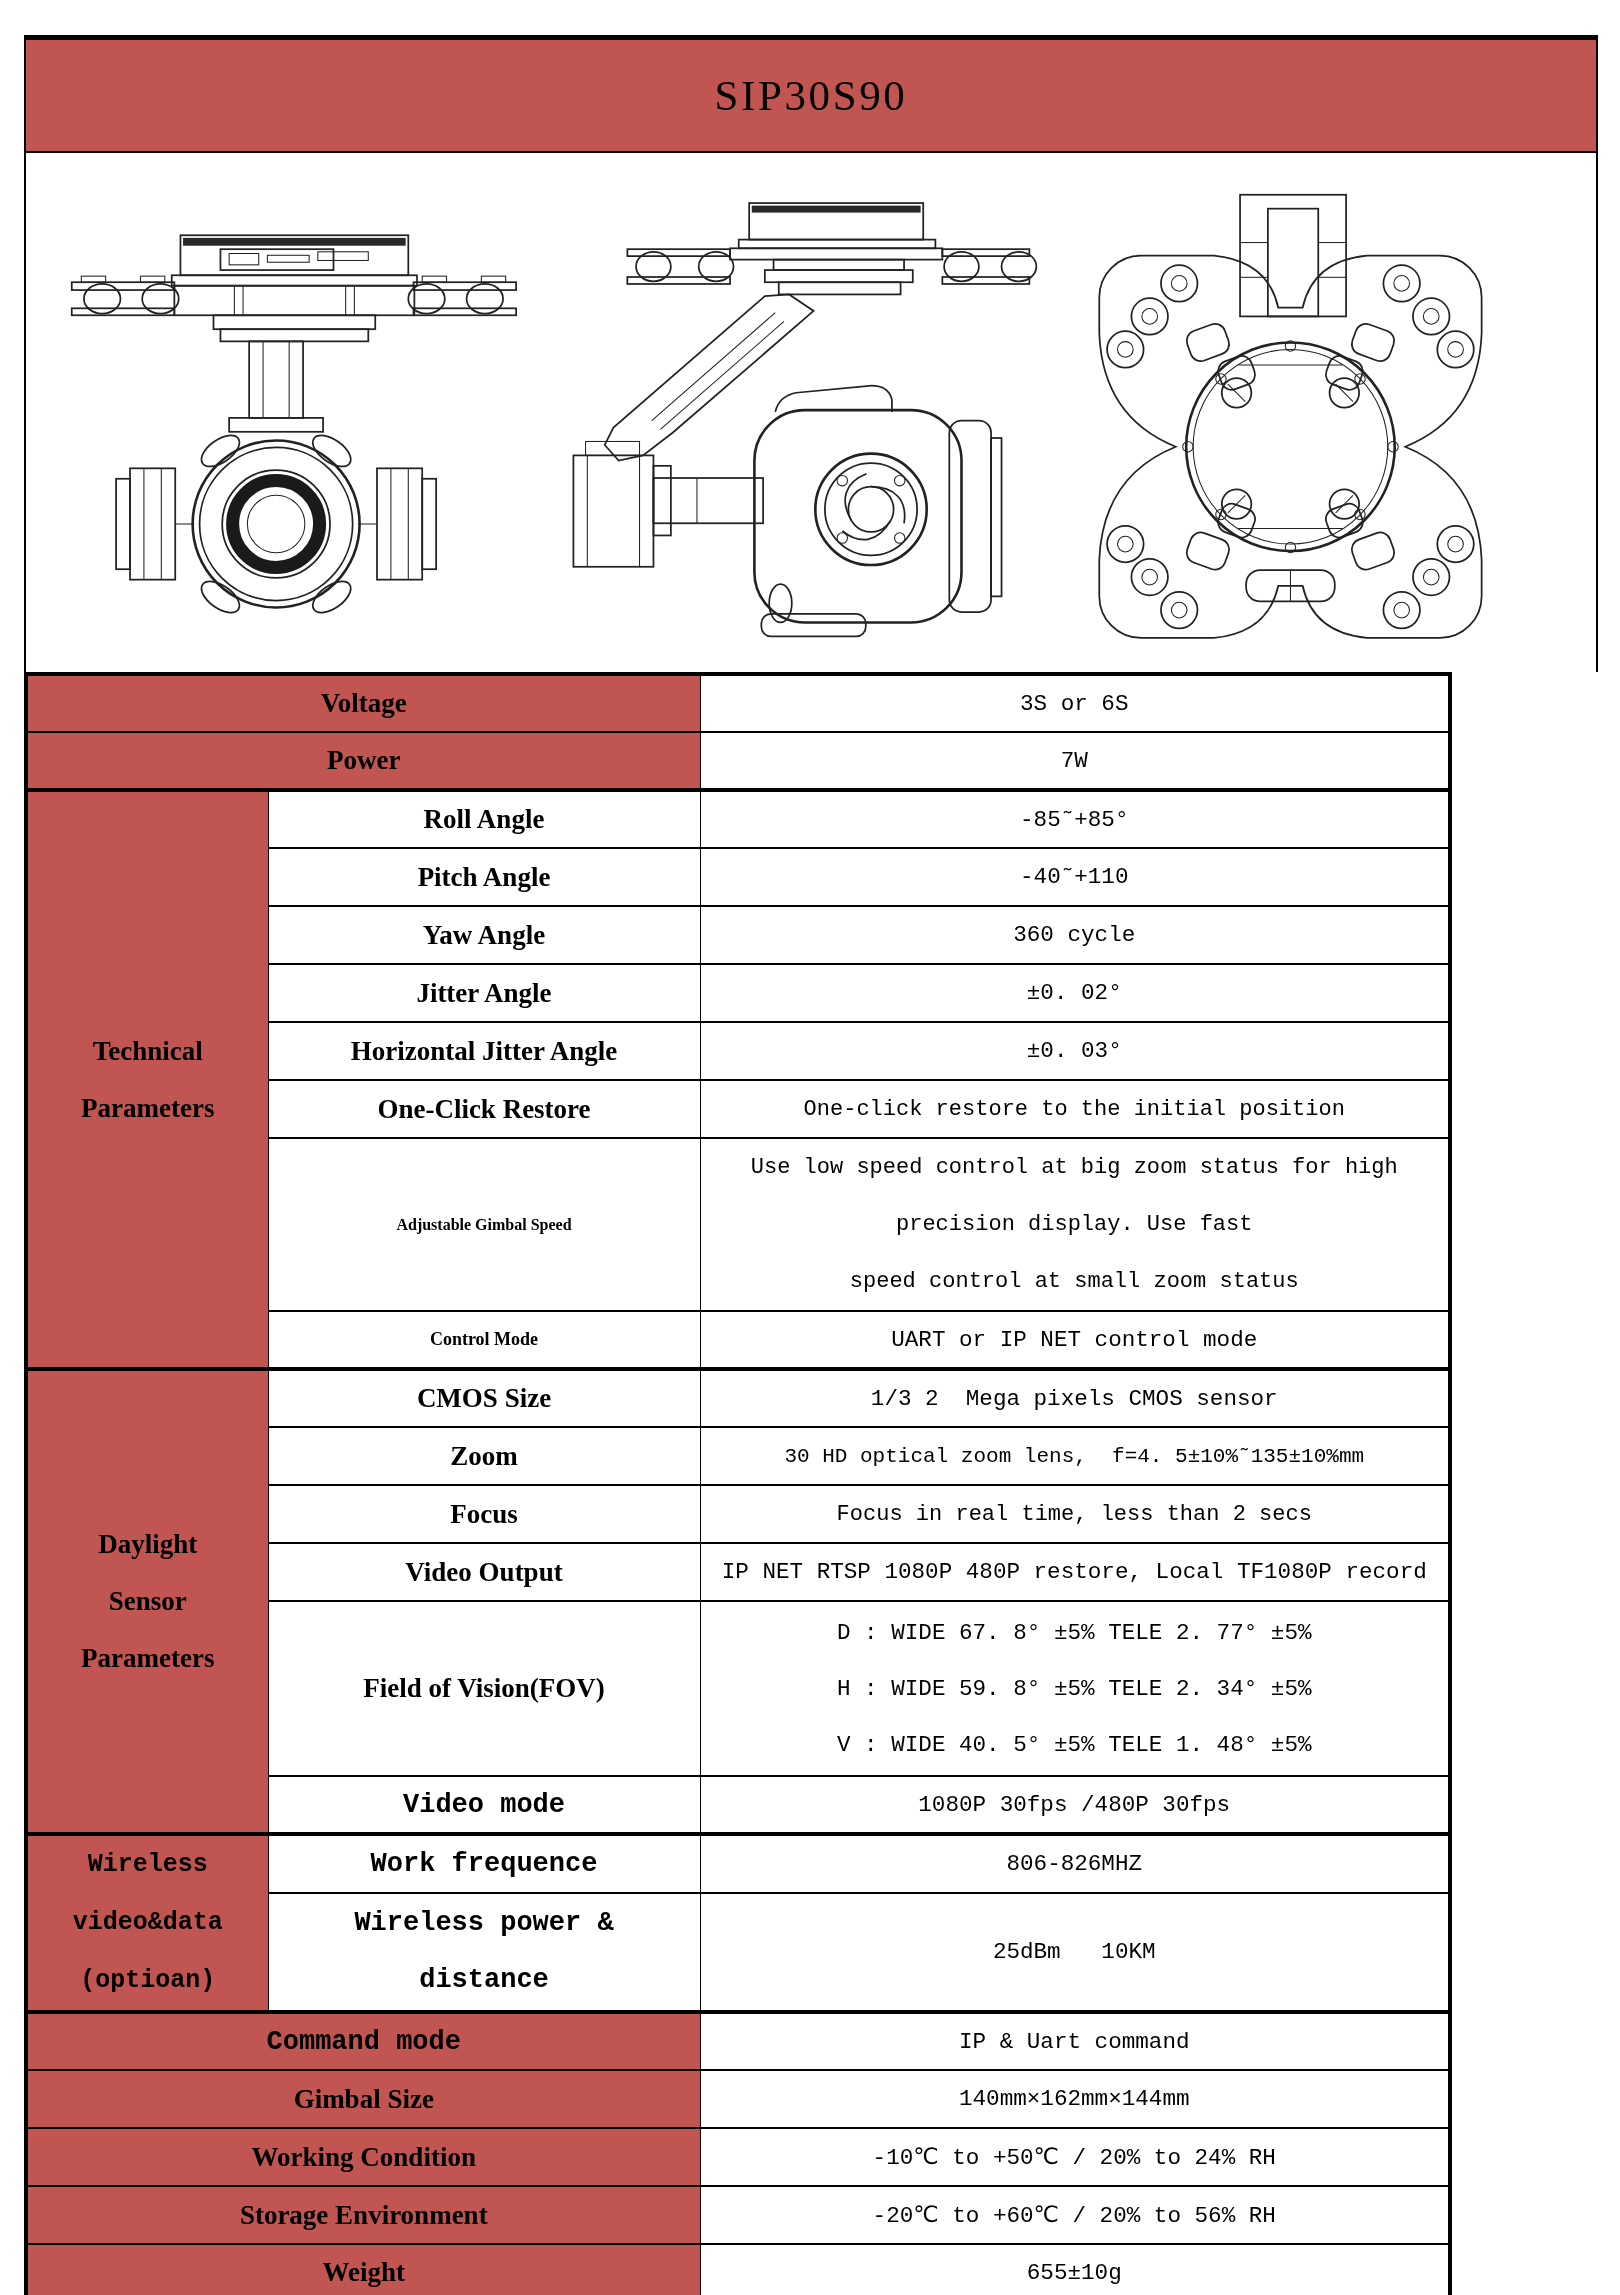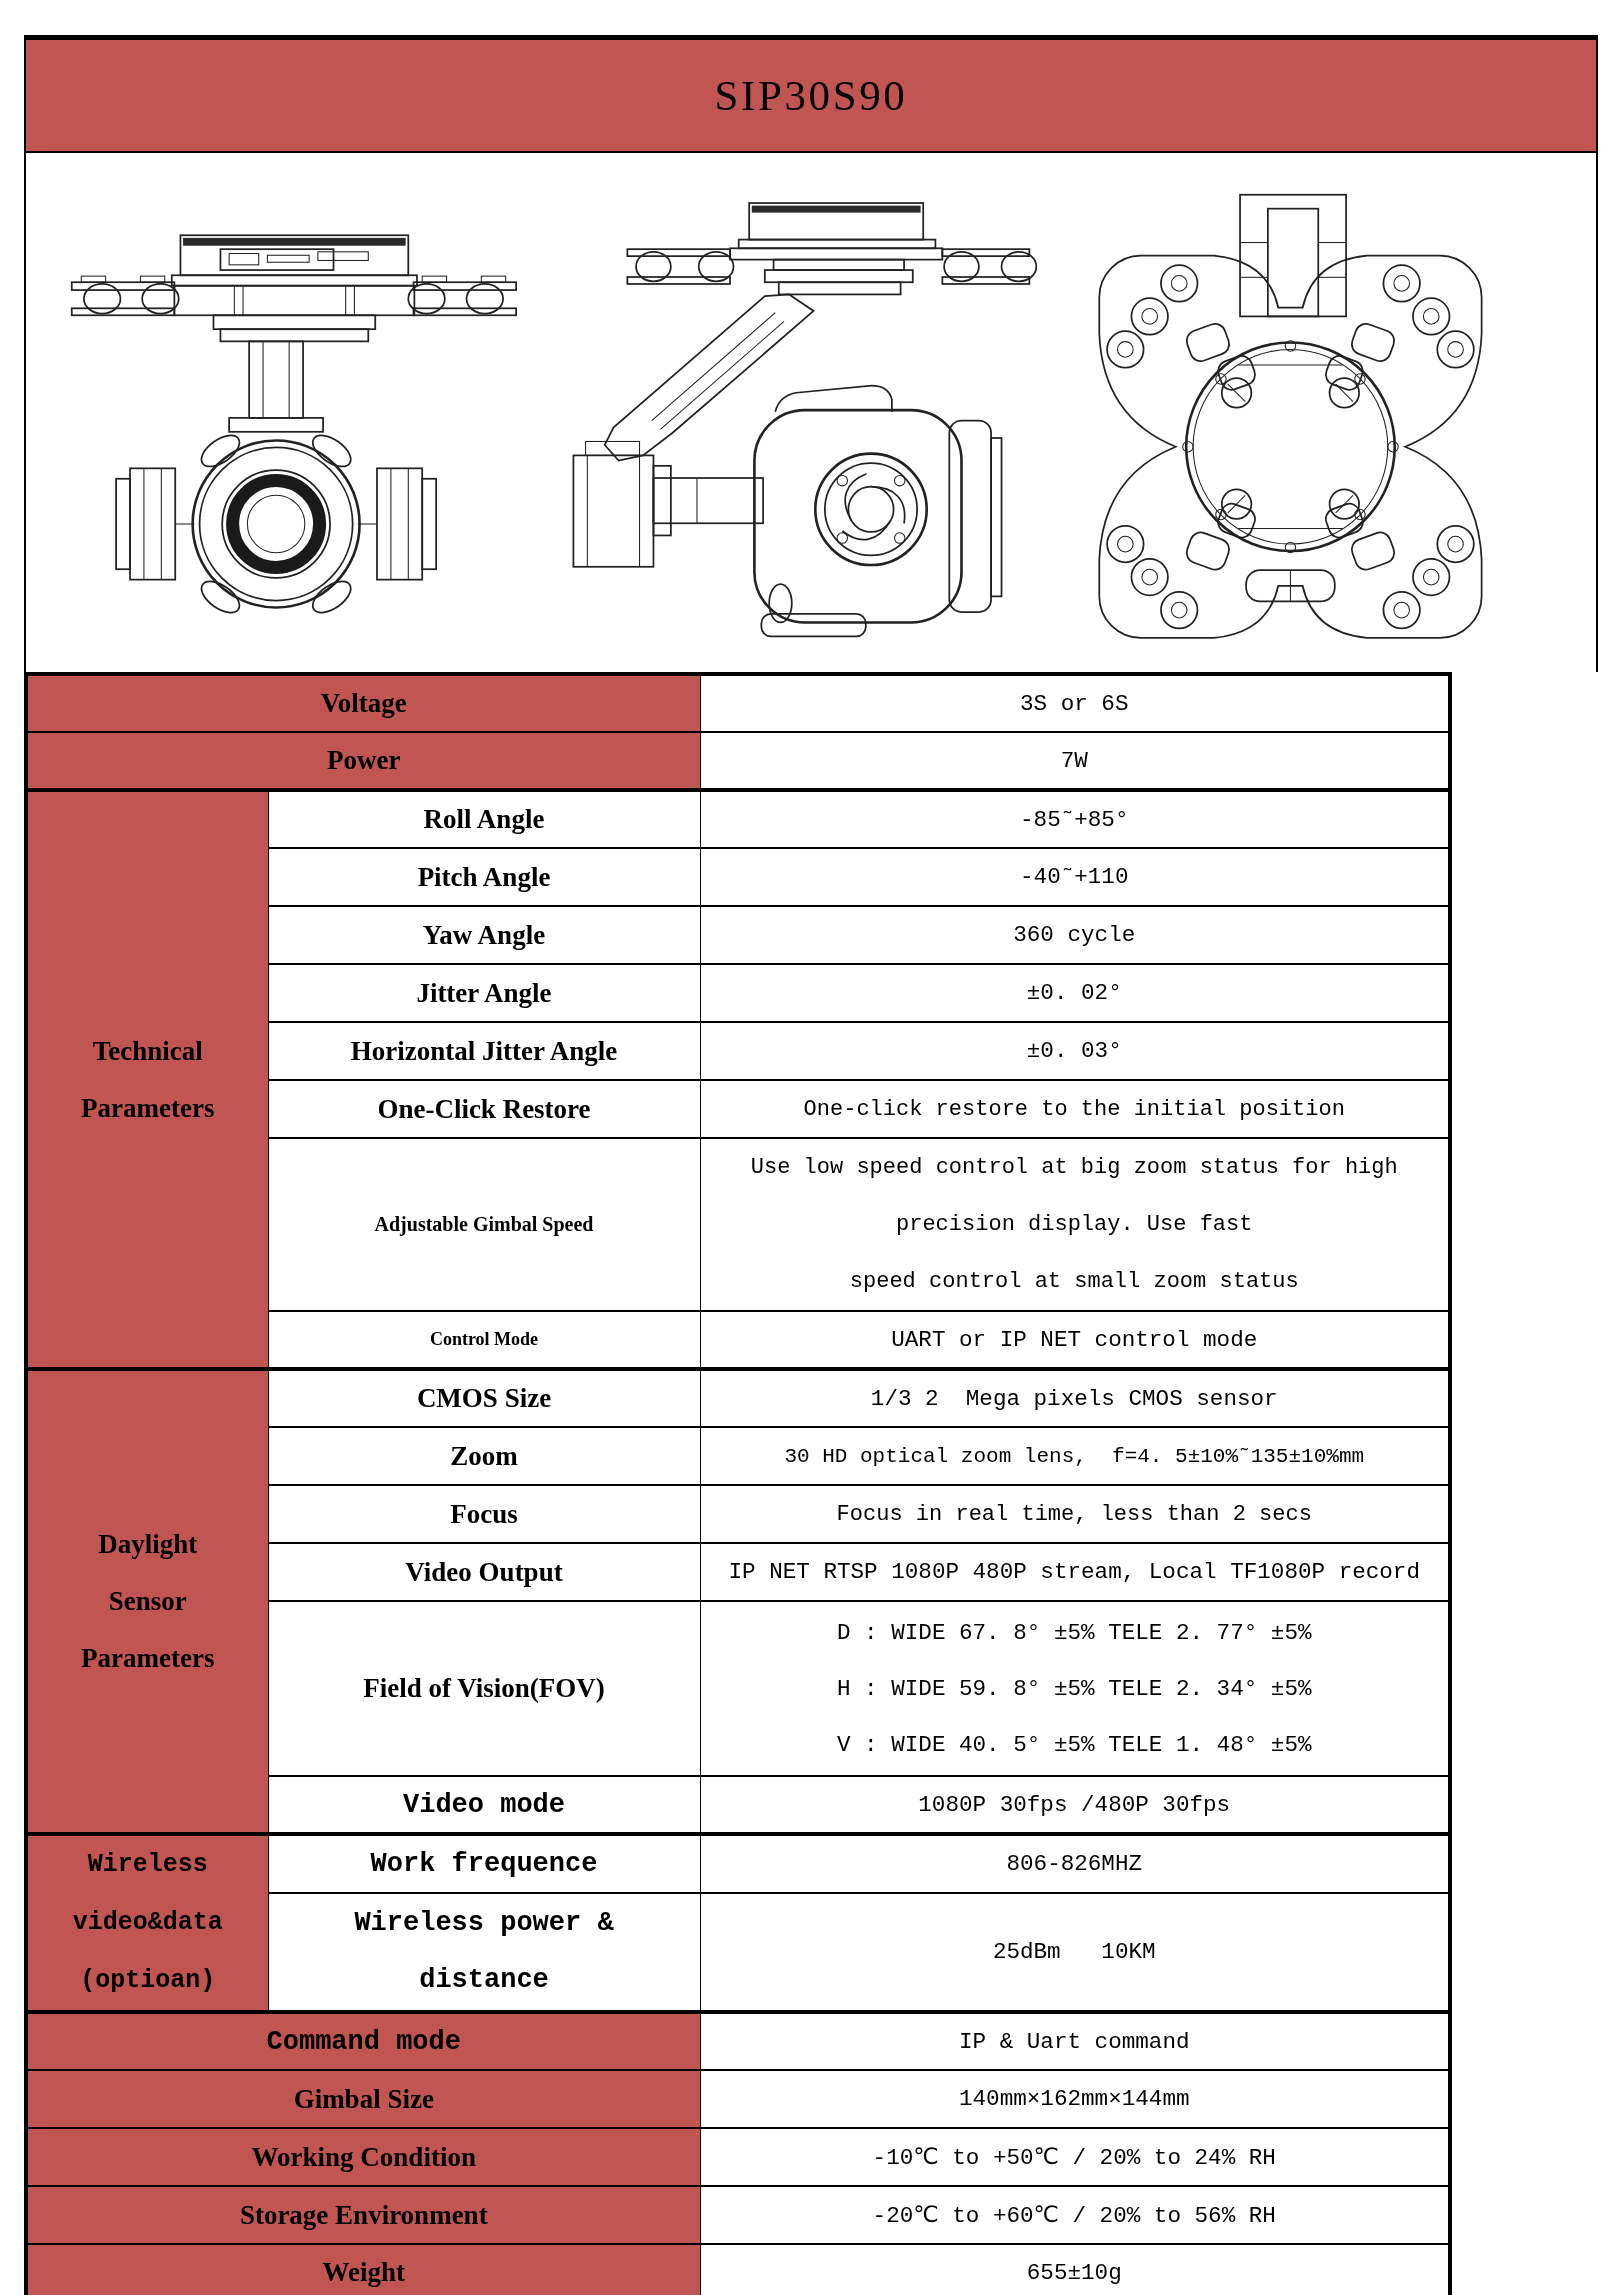--- a/index.html
+++ b/index.html
@@ -20,21 +20,21 @@
   .dark{fill:#2a2a2a;stroke:none;}
   
   table.spec{border-collapse:collapse;table-layout:fixed;width:1428px;border:4.3px solid #000;}
   table.spec td{border:1.7px solid #000;border-top-width:2.6px;border-bottom-width:2.6px;
     text-align:center;vertical-align:middle;padding:0 5.2px;box-sizing:border-box;overflow:hidden;}
   tr.r{height:58px;}  tr.r2{height:117px;}  tr.r3{height:175px;}
   tr.gb td{border-top-width:4.3px;}
   td.red{background:var(--red);}
   
   .hd{font-family:"Liberation Serif",serif;font-weight:bold;font-size:27px;}
-  .hd-sm{font-family:"Liberation Serif",serif;font-weight:bold;font-size:20px;}
+  .hd-sm{font-family:"Liberation Serif",serif;font-weight:bold;font-size:16px;}
   .hd-md{font-family:"Liberation Serif",serif;font-weight:bold;font-size:18px;}
   
   .tw{font-family:"Liberation Mono","DejaVu Sans Mono","DejaVu Sans",monospace;font-size:22.6px;font-weight:normal;}
   .twl{font-family:"Liberation Mono","DejaVu Sans Mono","DejaVu Sans",monospace;font-size:27px;font-weight:bold;margin-top:44px;}
   .pre{white-space:pre-line;}
   .group-serif{font-family:"Liberation Serif",serif;font-weight:bold;font-size:27px;line-height:57px;white-space:pre-line;}
   .group-tw{font-family:"Liberation Mono","DejaVu Sans Mono","DejaVu Sans",monospace;font-size:25px;font-weight:bold;line-height:58px;white-space:pre-line;}
   .fov{line-height:56px;}
   .two{line-height:57px;}
   :root{--red:#C05551;}
@@ -303,21 +303,21 @@
     <tr class="r">
       <td class="hd">Zoom</td>
       <td class="tw" style="font-size:21px">30 HD optical zoom lens,&nbsp; f=4. 5±10%˜135±10%mm</td>
     </tr>
     <tr class="r">
       <td class="hd">Focus</td>
       <td class="tw" style="font-size:22px">Focus in real time, less than 2 secs</td>
     </tr>
     <tr class="r">
       <td class="hd">Video Output</td>
-      <td class="tw">IP NET RTSP 1080P 480P stream, Local TF1080P record</td>
+      <td class="tw">IP NET RTSP 1080P 480P restore, Local TF1080P record</td>
     </tr>
     <tr class="r3">
       <td class="hd">Field of Vision(FOV)</td>
       <td class="tw pre fov">D : WIDE 67. 8° ±5% TELE 2. 77° ±5%
 H : WIDE 59. 8° ±5% TELE 2. 34° ±5%
 V : WIDE 40. 5° ±5% TELE 1. 48° ±5%</td>
     </tr>
     <tr class="r">
       <td class="twl">Video mode</td>
       <td class="tw">1080P 30fps /480P 30fps</td>

